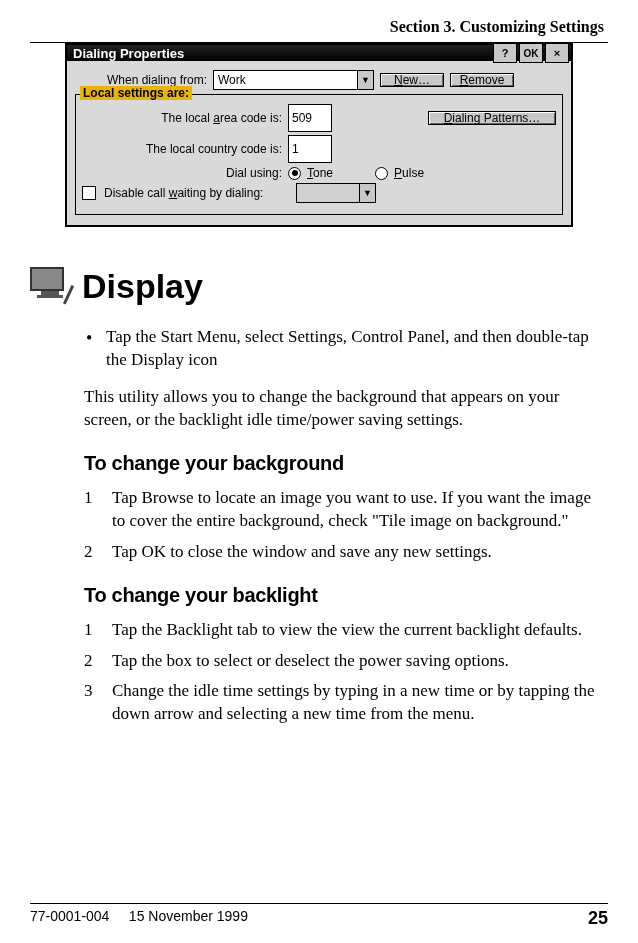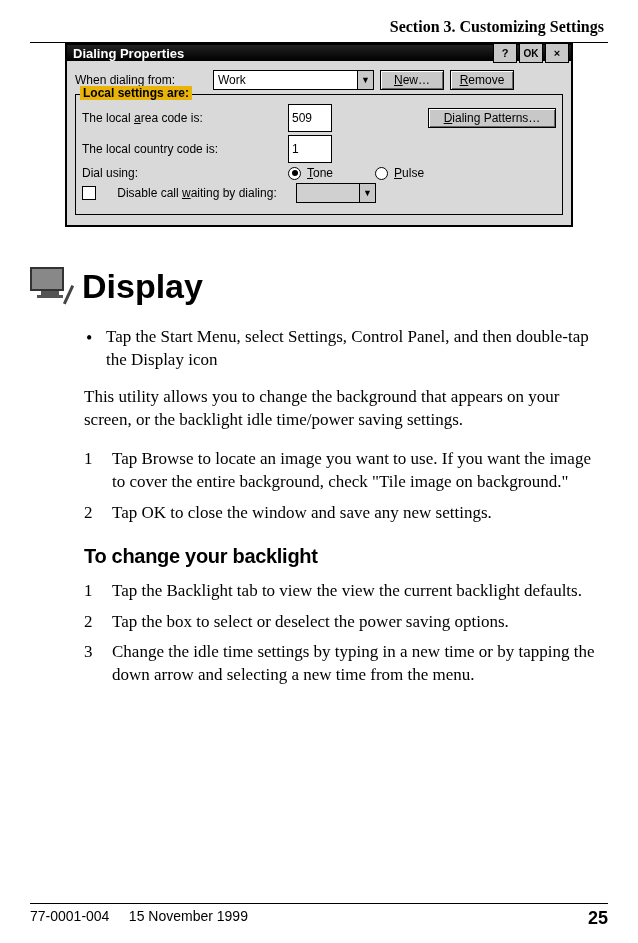--- a/index.html
+++ b/index.html
@@ -52,37 +52,37 @@
   .dialog-body {
     padding: 6px 8px 10px 8px;
     font-family: Tahoma, Arial, sans-serif;
     font-size: 12px;
     color: #000;
   }
   .row {
     display: flex; align-items: center; gap: 6px;
     margin: 3px 0;
   }
-  .lbl { white-space: nowrap; }
+  .lbl { text-align: right; white-space: nowrap; }
   .underline { text-decoration: underline; }
   .combo {
     background: #fff; border: 1px solid #000;
     height: 20px; display: flex; align-items: center;
     padding: 0 4px; font-size: 12px;
     position: relative;
   }
   .combo .arrow {
     position: absolute; right: 0; top: 0; bottom: 0;
     width: 16px; background: #c8c8c8; border-left: 1px solid #000;
     display: flex; align-items: center; justify-content: center;
     font-size: 9px;
   }
   .btn3d {
     background: #c8c8c8; border: 1px solid #000;
-    height: 20px; display: flex; align-items: center; justify-content: center;
+    height: 14px; display: flex; align-items: center; justify-content: center;
     font-size: 12px; padding: 0 8px;
     box-shadow: inset 1px 1px 0 #fff, inset -1px -1px 0 #666;
   }
   .input {
     background:#fff; border:1px solid #000; height:28px;
     padding: 0 3px; font-size:12px; display:flex; align-items:center;
   }
   .fieldset {
     border: 1px solid #000;
     padding: 6px 6px 8px 6px;
@@ -217,21 +217,21 @@
       <div class="row">
         <span class="lbl" style="width:200px;">Dial using:</span>
         <span class="radio checked"></span>
         <span><span class="underline">T</span>one</span>
         <span style="width:30px;"></span>
         <span class="radio"></span>
         <span><span class="underline">P</span>ulse</span>
       </div>
       <div class="row">
         <span class="checkbox"></span>
-        <span class="lbl" style="width:188px; text-align:center; padding-left:2px;">Disable call <span class="underline">w</span>aiting by dialing:</span>
+        <span class="lbl" style="width:188px; text-align:left; padding-left:2px;">Disable call <span class="underline">w</span>aiting by dialing:</span>
         <div class="combo" style="width:80px; background:#d0d0d0;">
           <span></span>
           <span class="arrow">▼</span>
         </div>
       </div>
     </div>
   </div>
 </div>
 
 <div class="section-title-row">
@@ -243,20 +243,21 @@
   </div>
   <h1 class="display">Display</h1>
 </div>
 
 <div class="content">
   <ul>
     <li>Tap the Start Menu, select Settings, Control Panel, and then double-tap the Display icon</li>
   </ul>
   <p>This utility allows you to change the background that appears on your screen, or the backlight idle time/power saving settings.</p>
 
+  <h2 class="sub">To change your background</h2>
   <ol class="steps">
     <li>
         <span class="num">1</span>
         <span>Tap Browse to locate an image you want to use. If you want the image to cover the entire background, check "Tile image on background."</span>
       </li>
     <li>
         <span class="num">2</span>
         <span>Tap OK to close the window and save any new settings.</span>
       </li>
   </ol>

